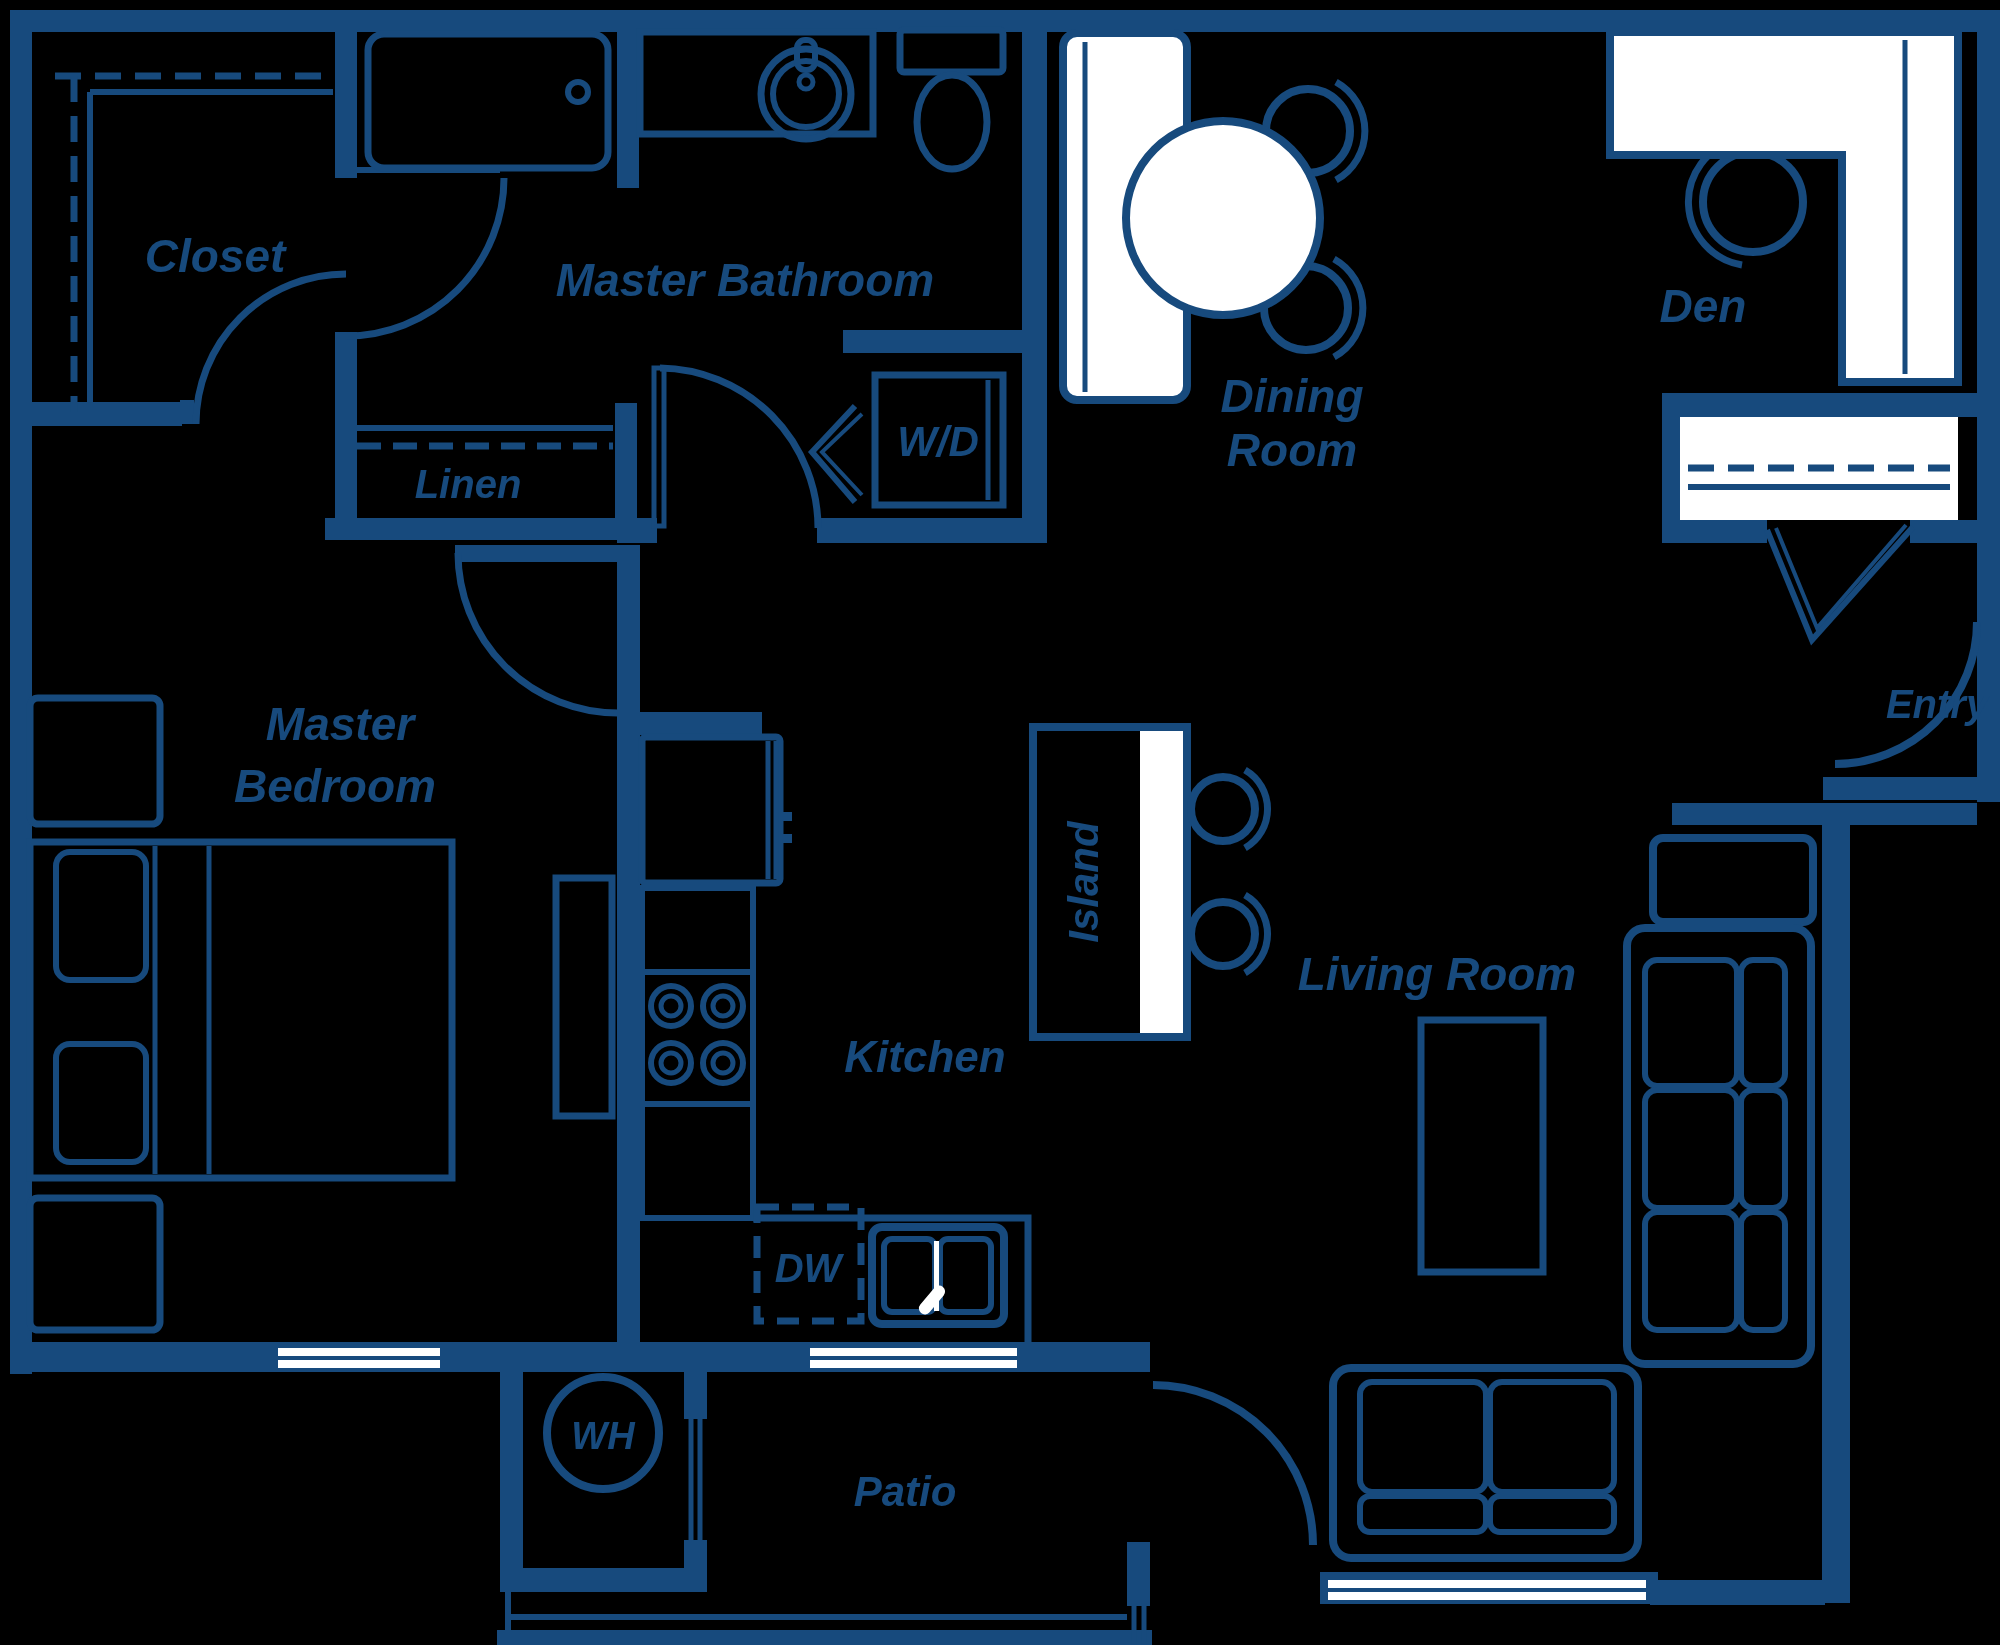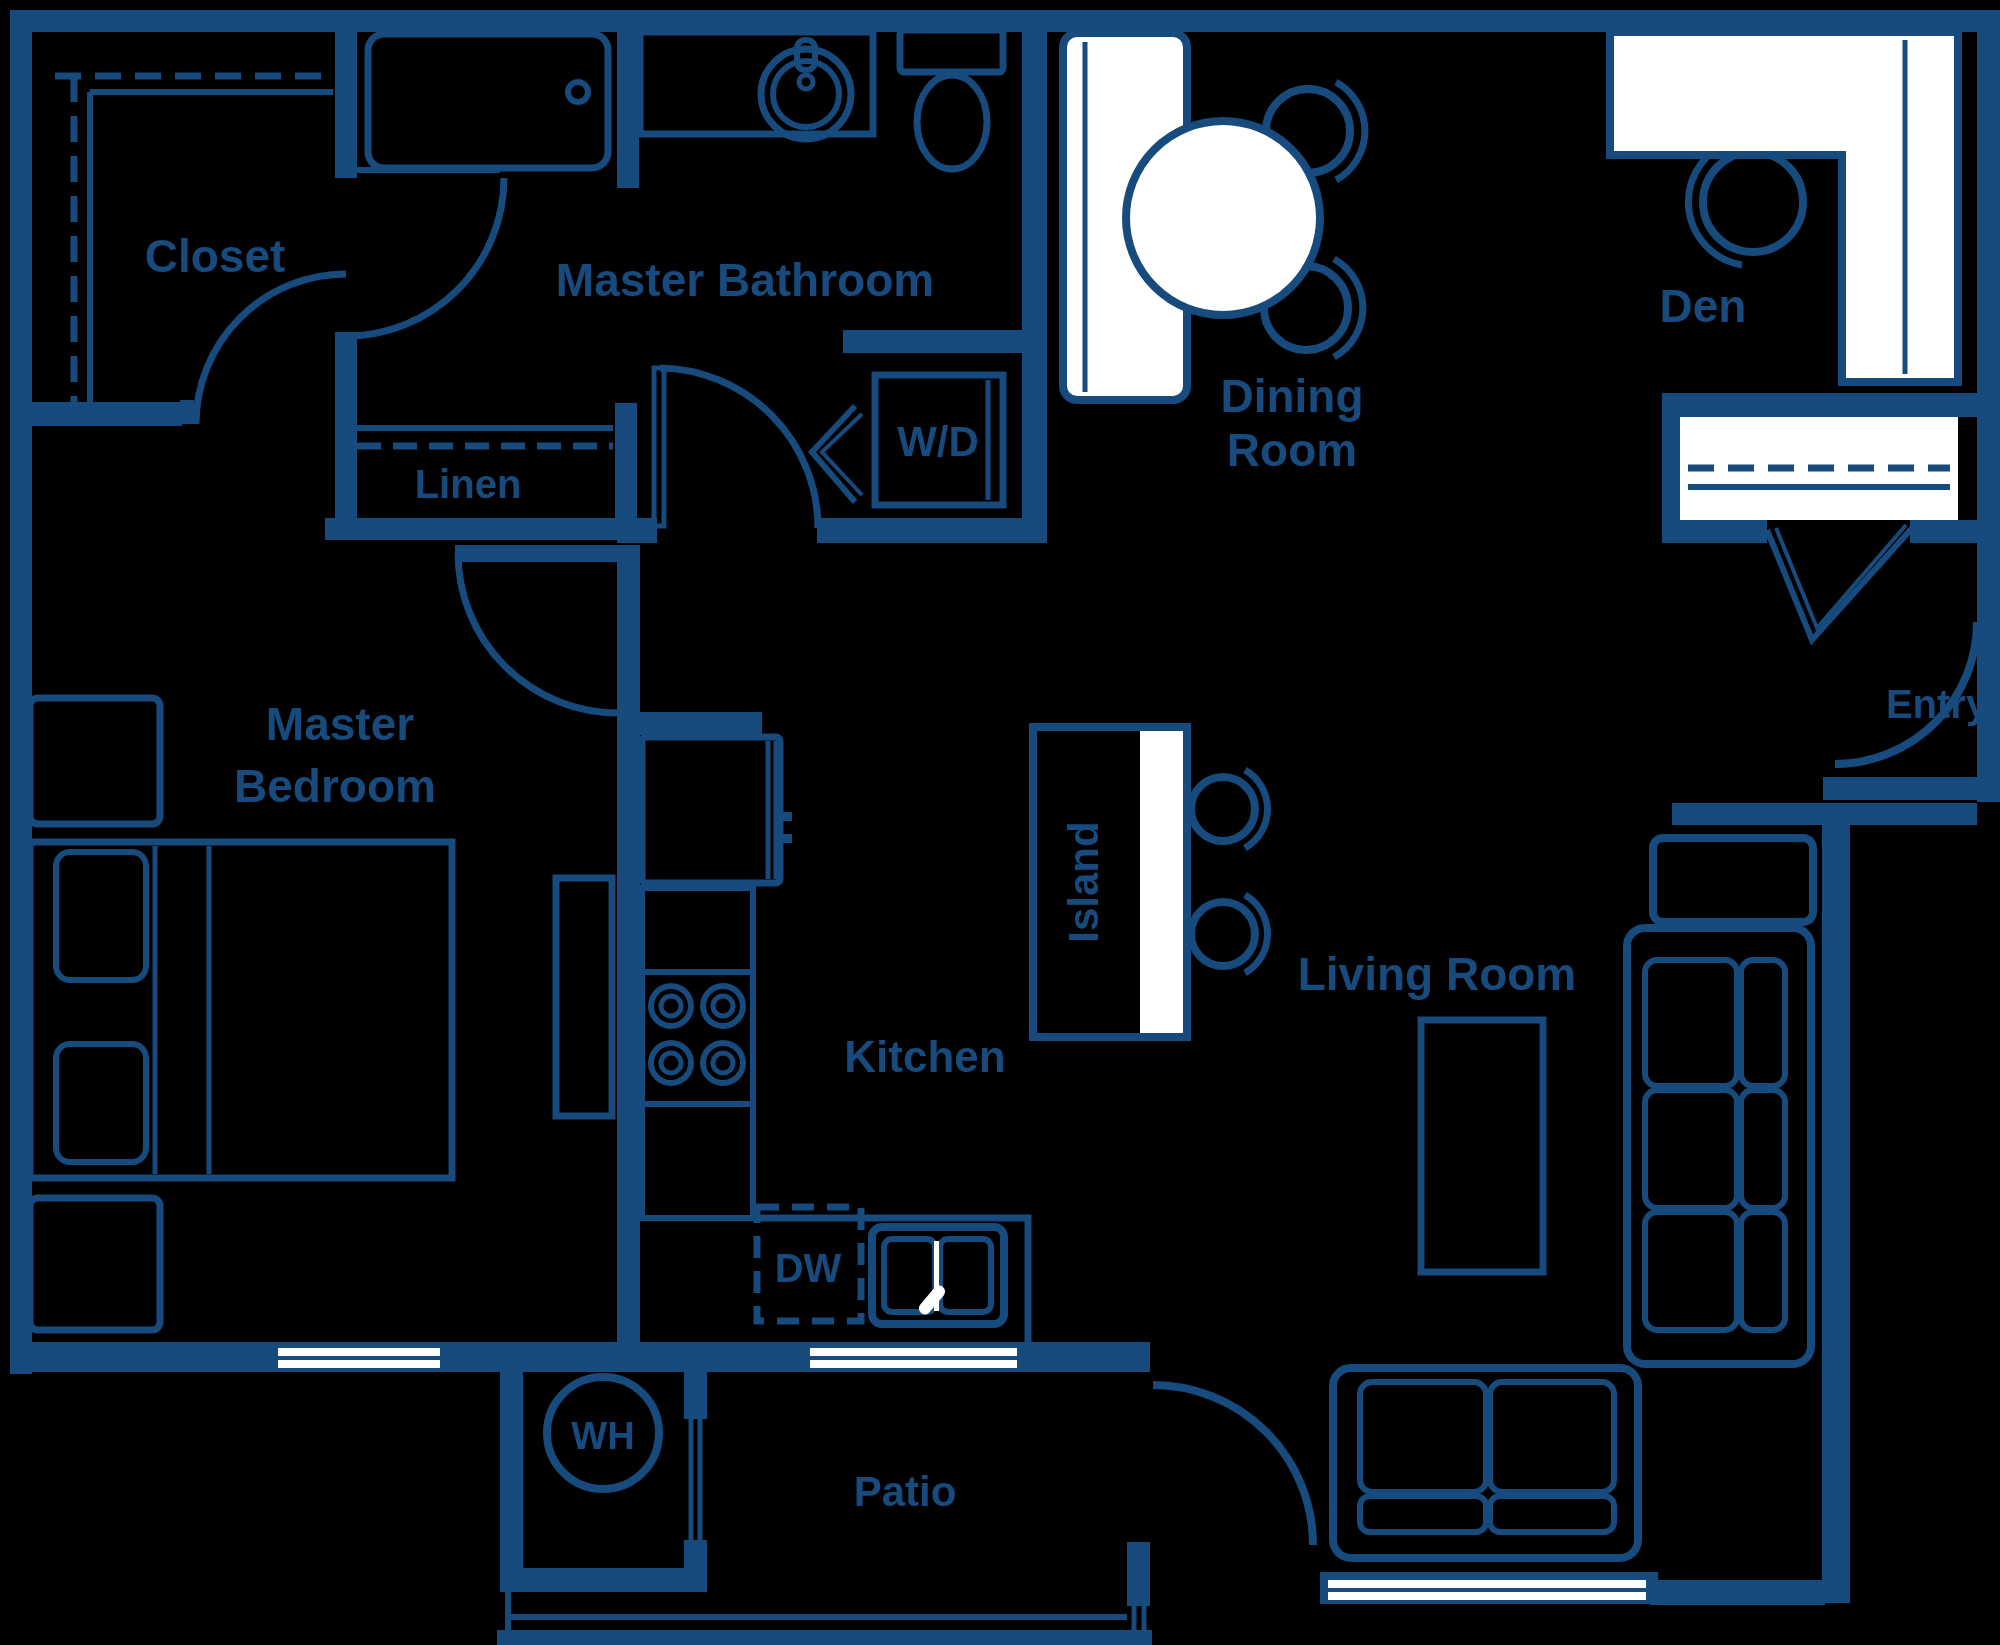--- a/index.html
+++ b/index.html
@@ -1,16 +1,16 @@
 <!DOCTYPE html>
 <html><head>
 <meta charset="utf-8">
 <style>
   html,body{margin:0;padding:0;background:#000;}
-  .stage{width:2000px;height:1645px;position:relative;background:#3b82f6;}
+  .stage{width:2000px;height:1645px;position:relative;background:#3b82f6;font-style:italic;}
   svg{display:block;}
   text{font-family:"Liberation Sans","DejaVu Sans",sans-serif;font-weight:bold;}
 </style>
 </head>
 <body>
 
 <div class="stage">
 <svg width="2000" height="1645" viewBox="0 0 2000 1645" xmlns="http://www.w3.org/2000/svg">
 
   <rect x="0" y="0" width="2000" height="1645" fill="#000000"></rect>

